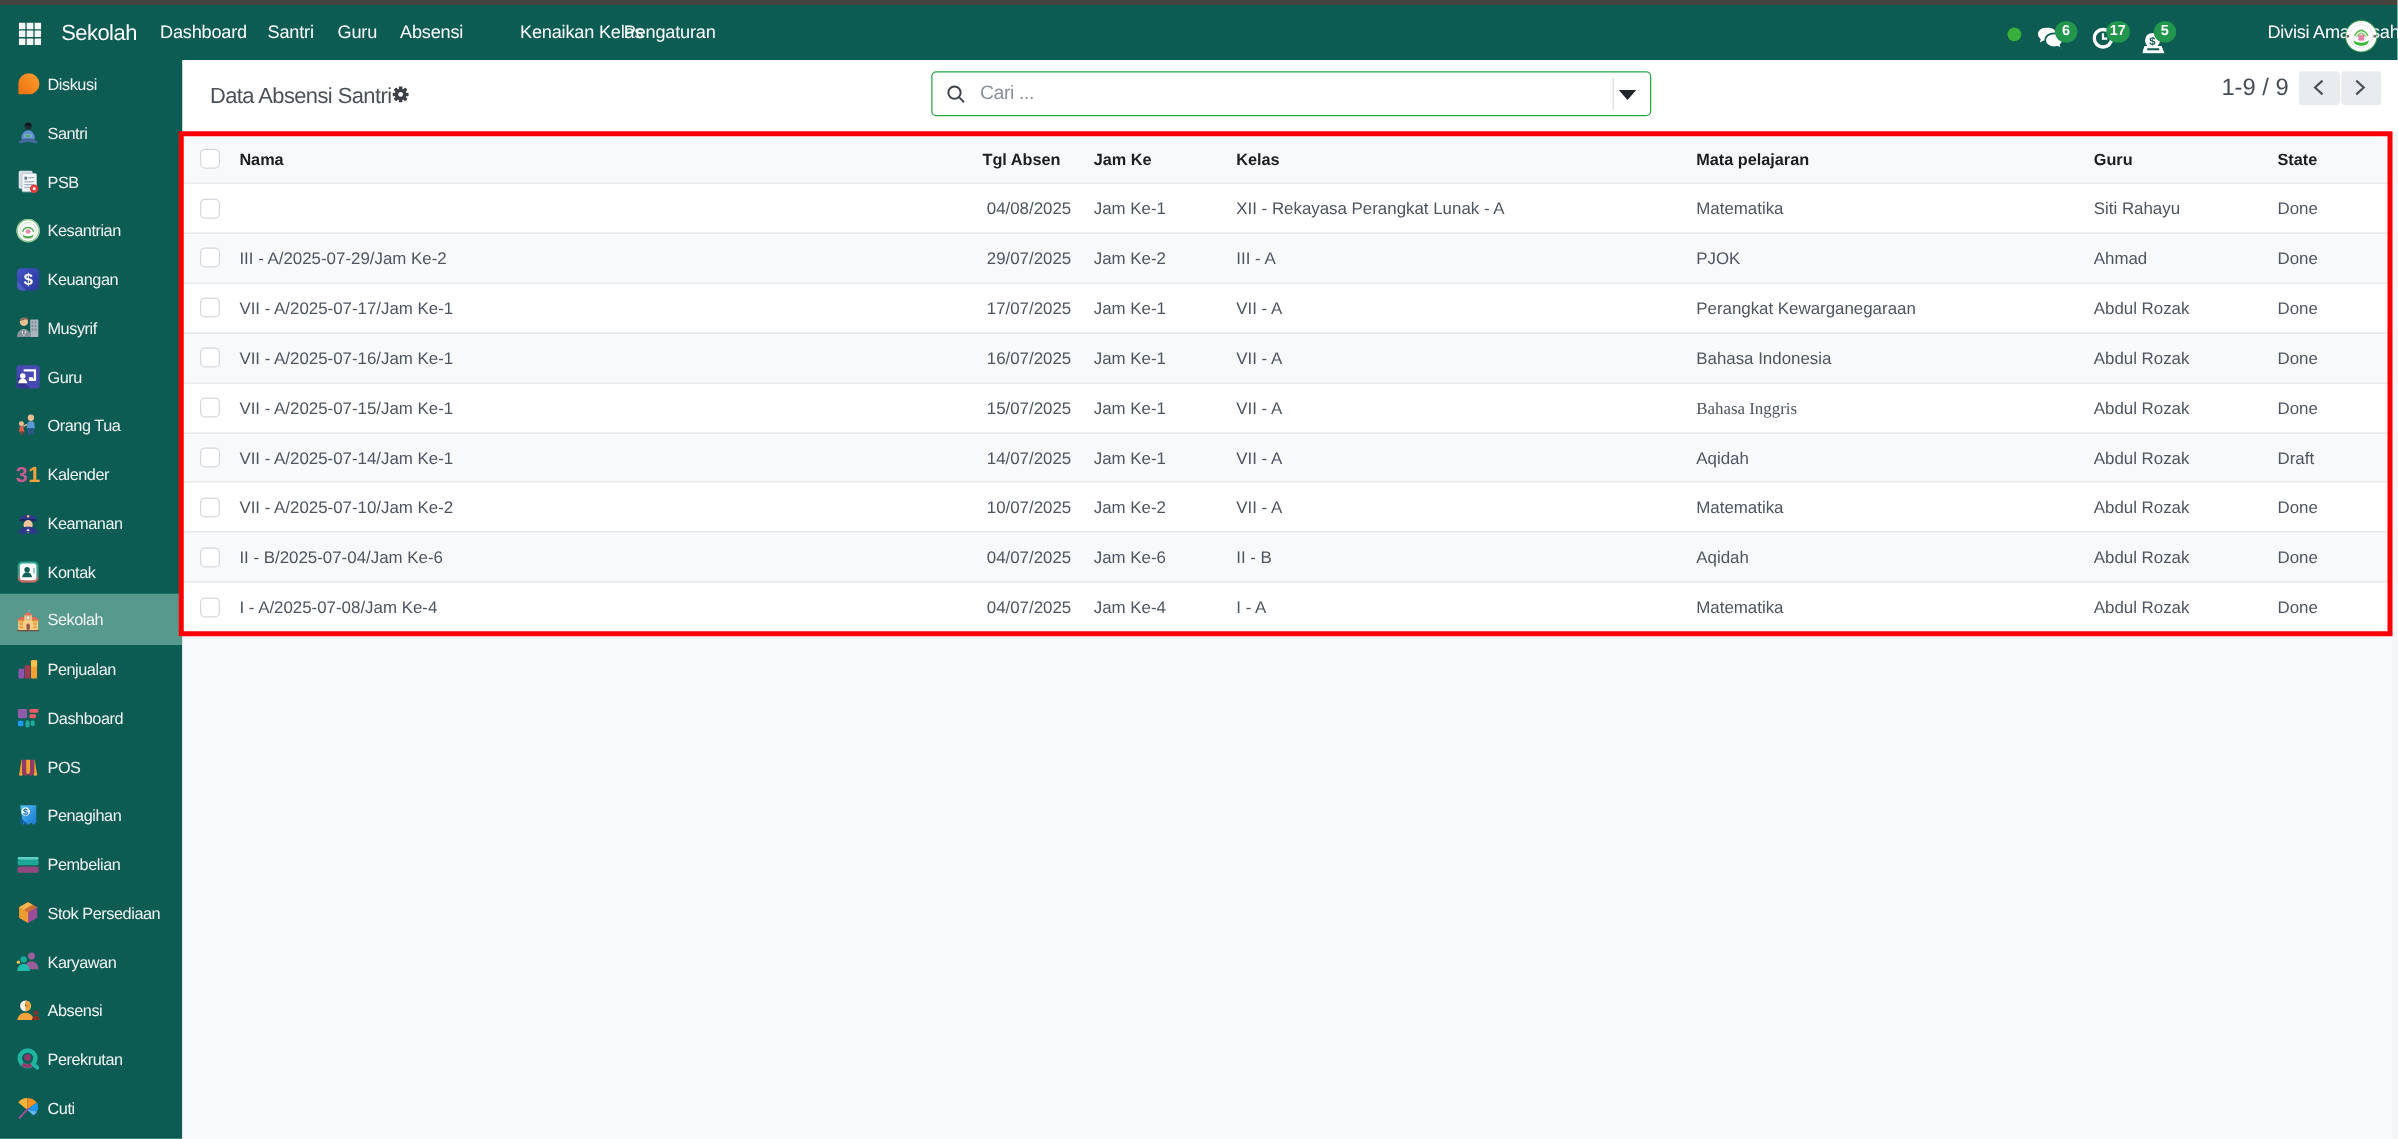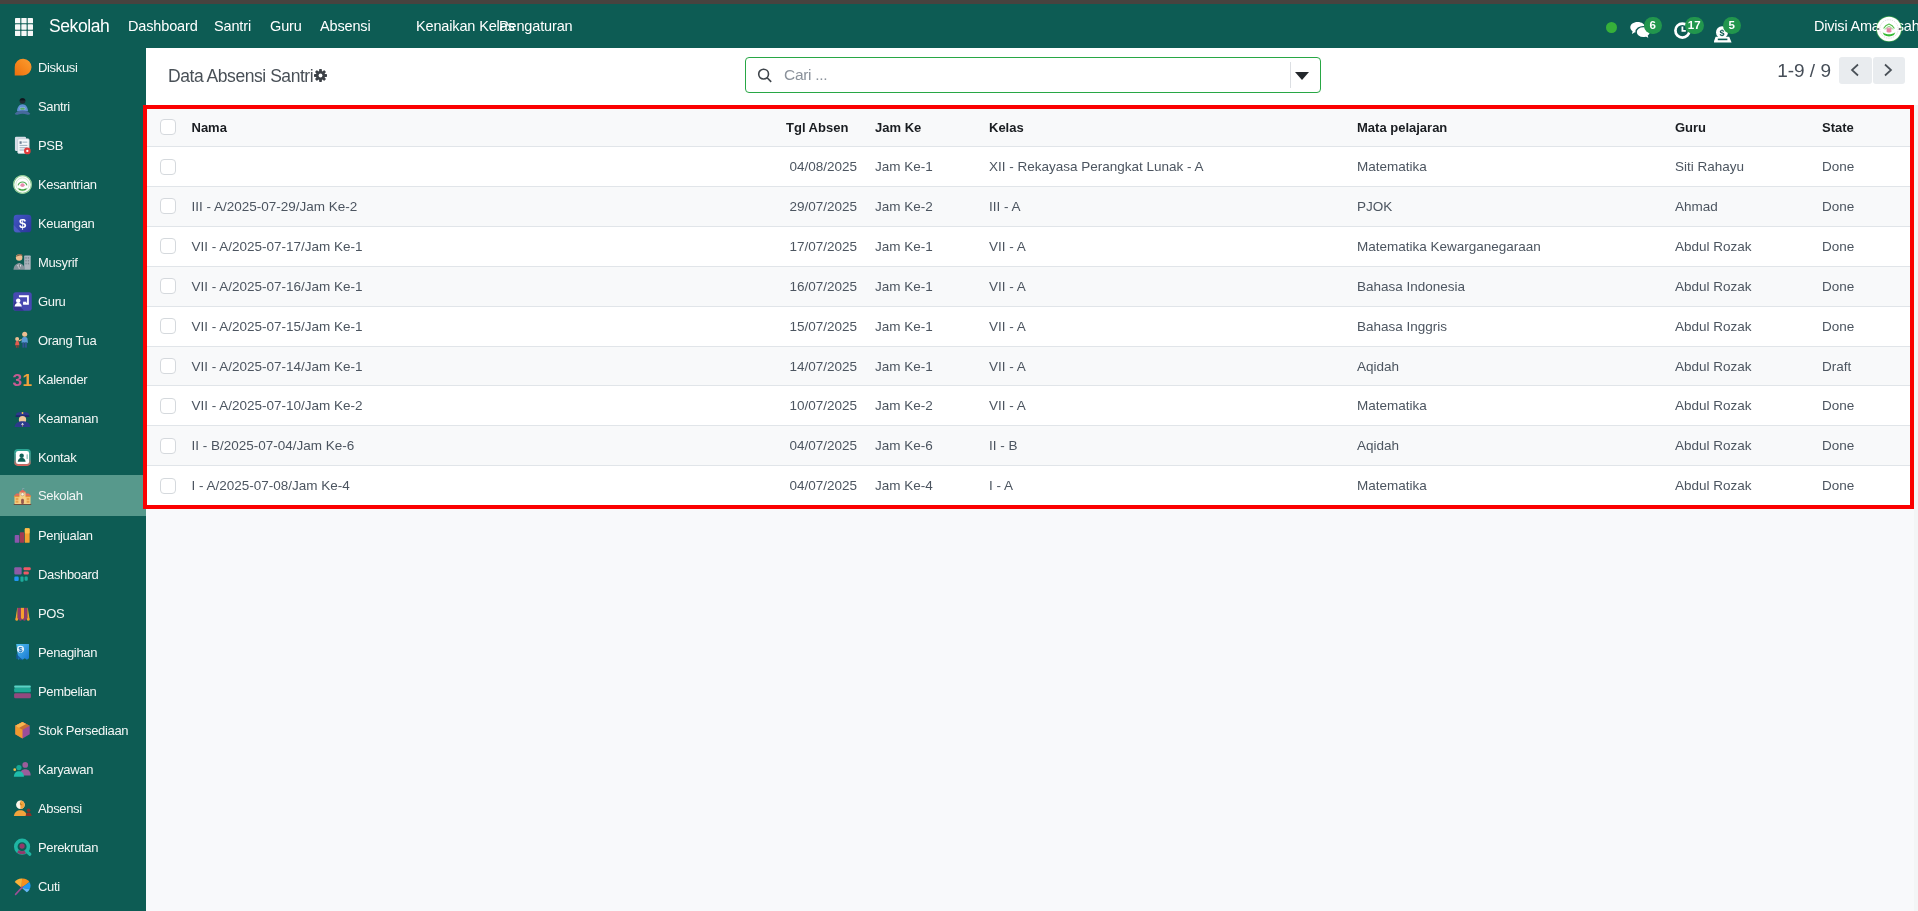--- a/index.html
+++ b/index.html
@@ -442,41 +442,41 @@
       <div class="cell" style="left:1210px;">PJOK</div>
       <div class="cell" style="left:1528px;">Ahmad</div>
       <div class="cell" style="left:1675px;">Done</div>
     </div>
     <div class="row" style="top:225.8px;height:39.9px;">
       <div class="cbx"></div>
       <div class="cell" style="left:44.5px;">VII - A/2025-07-17/Jam Ke-1</div>
       <div class="cell" style="left:610px;width:100px;text-align:right;">17/07/2025</div>
       <div class="cell" style="left:728px;">Jam Ke-1</div>
       <div class="cell" style="left:842px;">VII - A</div>
-      <div class="cell" style="left:1210px;">Matematika Kewarganegaraan</div>
+      <div class="cell" style="left:1210px;">Perangkat Kewarganegaraan</div>
       <div class="cell" style="left:1528px;">Abdul Rozak</div>
       <div class="cell" style="left:1675px;">Done</div>
     </div>
     <div class="row stripe" style="top:265.7px;height:39.9px;">
       <div class="cbx"></div>
       <div class="cell" style="left:44.5px;">VII - A/2025-07-16/Jam Ke-1</div>
       <div class="cell" style="left:610px;width:100px;text-align:right;">16/07/2025</div>
       <div class="cell" style="left:728px;">Jam Ke-1</div>
       <div class="cell" style="left:842px;">VII - A</div>
       <div class="cell" style="left:1210px;">Bahasa Indonesia</div>
       <div class="cell" style="left:1528px;">Abdul Rozak</div>
       <div class="cell" style="left:1675px;">Done</div>
     </div>
     <div class="row" style="top:305.6px;height:39.9px;">
       <div class="cbx"></div>
       <div class="cell" style="left:44.5px;">VII - A/2025-07-15/Jam Ke-1</div>
       <div class="cell" style="left:610px;width:100px;text-align:right;">15/07/2025</div>
       <div class="cell" style="left:728px;">Jam Ke-1</div>
       <div class="cell" style="left:842px;">VII - A</div>
-      <div class="cell" style="left:1210px;">Bahasa Inggris</div>
+      <div class="cell" style="left:1210px;font-family:Liberation Serif, serif;">Bahasa Inggris</div>
       <div class="cell" style="left:1528px;">Abdul Rozak</div>
       <div class="cell" style="left:1675px;">Done</div>
     </div>
     <div class="row stripe" style="top:345.5px;height:39.9px;">
       <div class="cbx"></div>
       <div class="cell" style="left:44.5px;">VII - A/2025-07-14/Jam Ke-1</div>
       <div class="cell" style="left:610px;width:100px;text-align:right;">14/07/2025</div>
       <div class="cell" style="left:728px;">Jam Ke-1</div>
       <div class="cell" style="left:842px;">VII - A</div>
       <div class="cell" style="left:1210px;">Aqidah</div>

